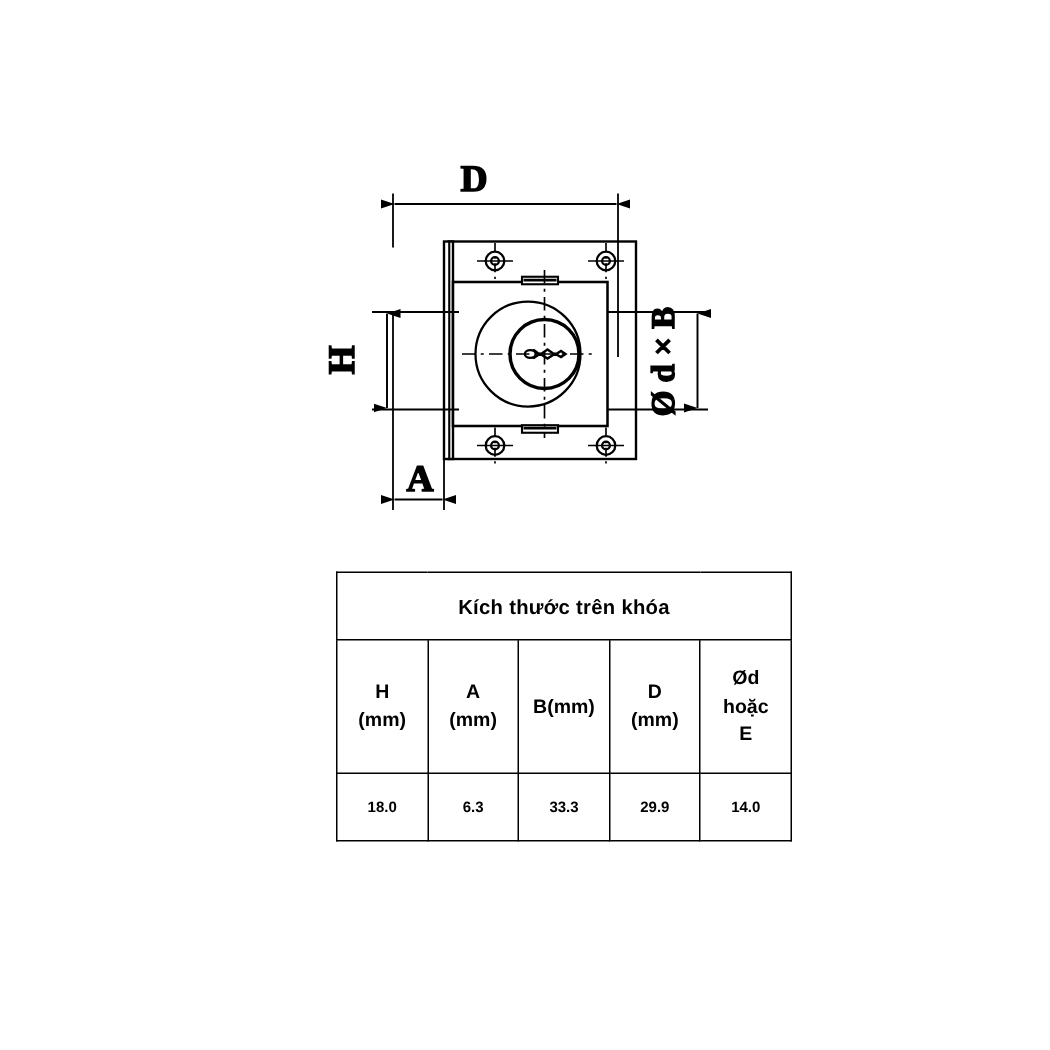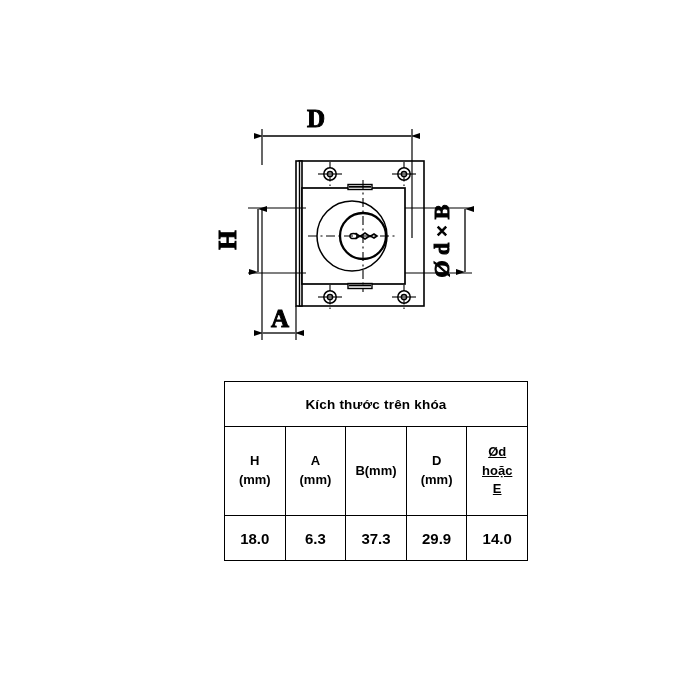--- a/index.html
+++ b/index.html
@@ -57,28 +57,28 @@
     letter-spacing: 0.2px;
   }
   td.head-cell {
     height: 88px;
     font-size: 13px;
     font-weight: 700;
     line-height: 1.45;
   }
   td.val-cell {
     height: 44px;
-    font-size: 15px;
+    font-size: 10px;
     font-weight: 700;
   }
   .col-h  { width: 54px; }
   .col-a  { width: 54px; }
   .col-b  { width: 70px; }
   .col-d  { width: 62px; }
-  .col-e  { width: 64px; text-decoration: underline; }
+  .col-e  { width: 64px; }
 
   .hdr-line { display: block; }
 
   svg { display: block; }
   text.dim-label {
     font-family: "Liberation Serif", serif;
     font-weight: 700;
     fill: #000000;
   }
 </style>
@@ -228,21 +228,21 @@
           </td>
           <td class="head-cell col-e">
             <span class="hdr-line">Ød</span>
             <span class="hdr-line">hoặc</span>
             <span class="hdr-line">E</span>
           </td>
         </tr>
         <tr>
           <td class="val-cell">18.0</td>
           <td class="val-cell">6.3</td>
-          <td class="val-cell">37.3</td>
+          <td class="val-cell">33.3</td>
           <td class="val-cell">29.9</td>
           <td class="val-cell">14.0</td>
         </tr>
       </tbody>
     </table>
   </div>
 
 </div>
 
 </body></html>

